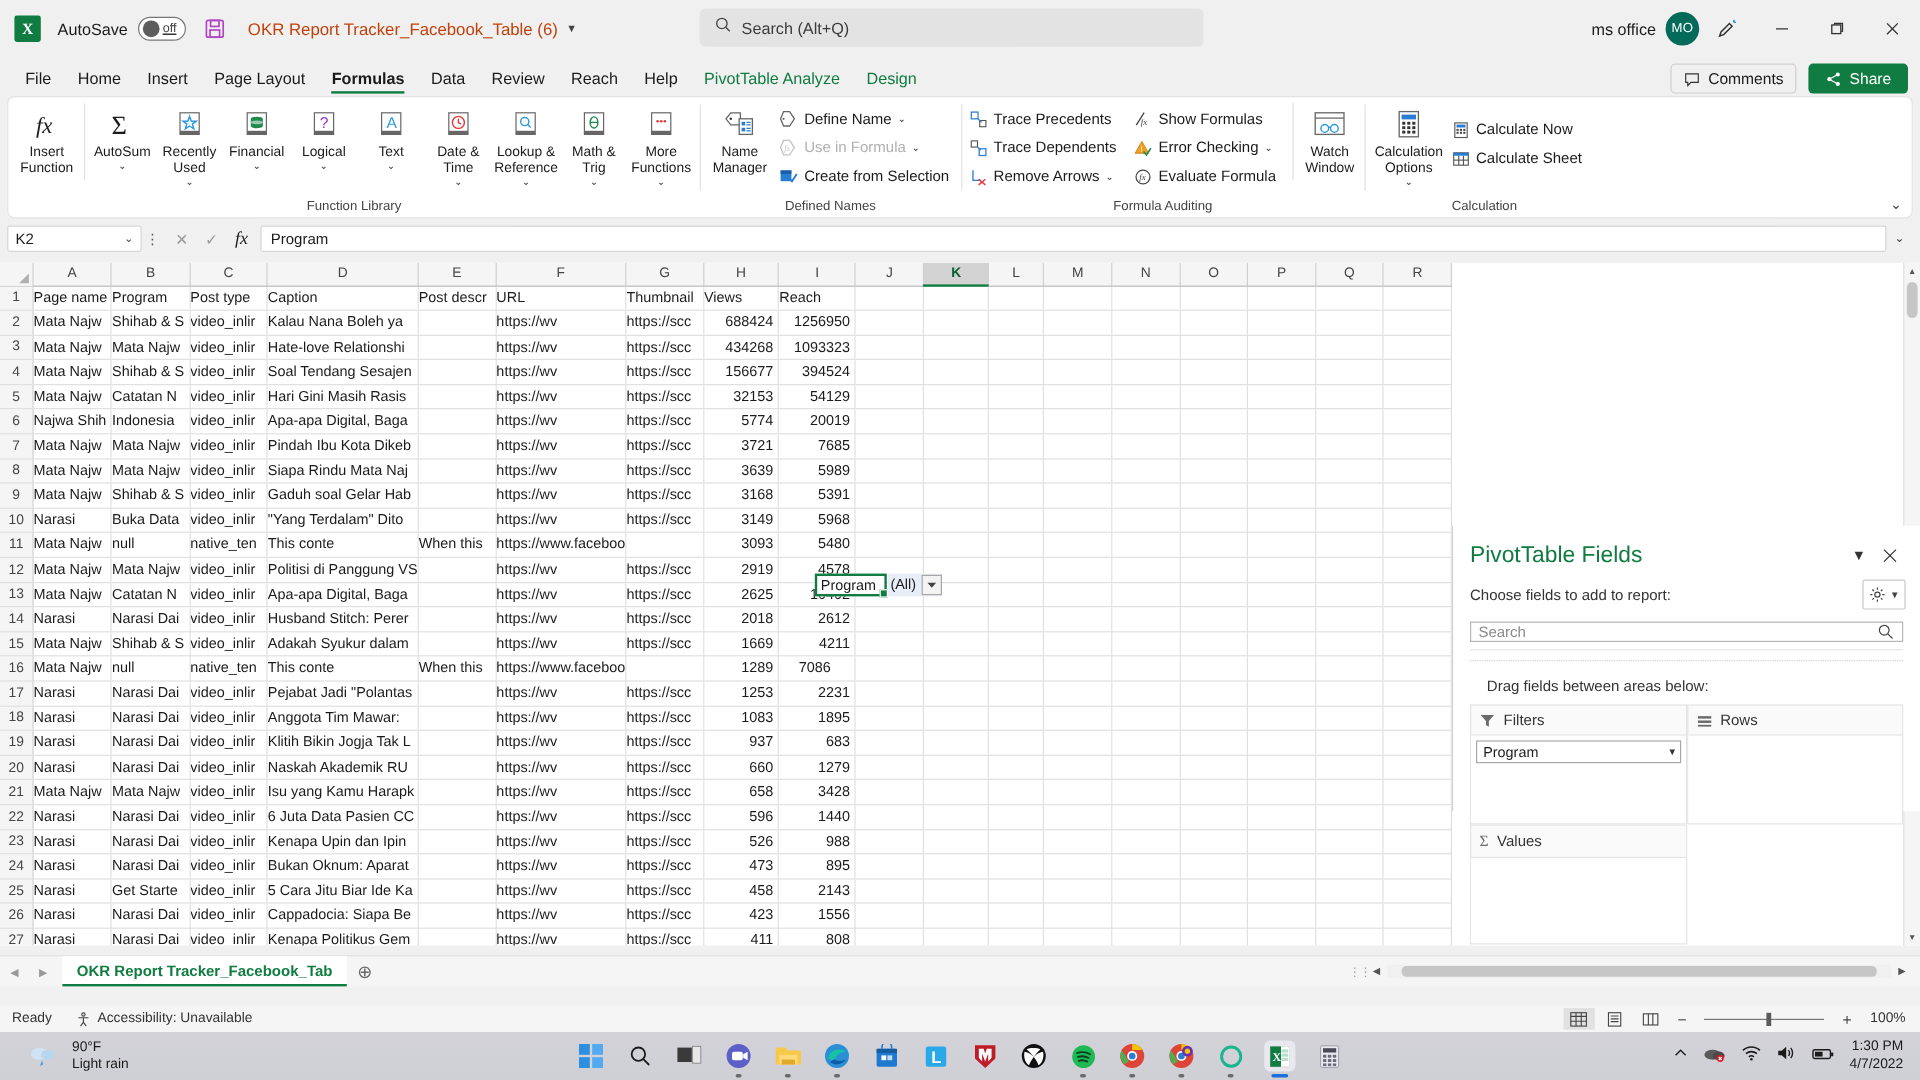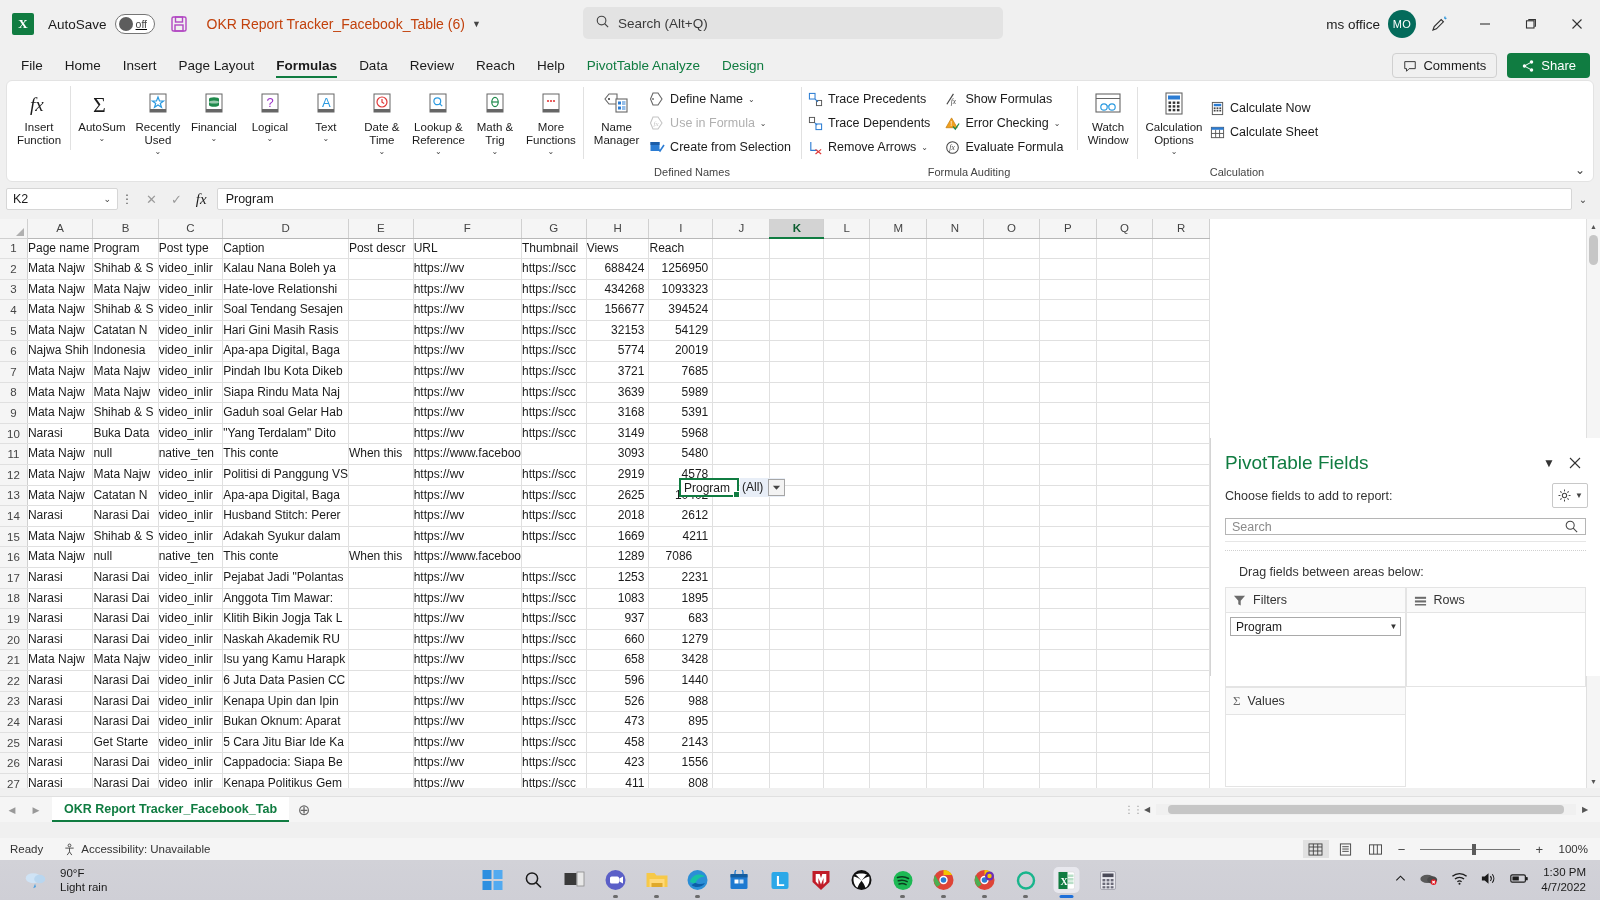--- a/index.html
+++ b/index.html
@@ -475,20 +475,21 @@
               <rect x="4" y="18" width="16" height="3" fill="#666"></rect>
               <circle cx="9" cy="10" r="1.1" fill="#e03a3a"></circle>
               <circle cx="12" cy="10" r="1.1" fill="#e03a3a"></circle>
               <circle cx="15" cy="10" r="1.1" fill="#e03a3a"></circle>
             </svg>
         </div>
         <div class="lb">More Functions</div>
         <div class="chev">⌄</div>
       </div>
     </div>
+    <div class="glabel">Function Library</div>
   </div>
 
   <div class="rgroup" style="width:218px">
     <div class="gbody">
       <div class="bigbtn" style="width:64px">
         <div class="ic">
           <svg width="28" height="28" viewBox="0 0 28 28">
               <path d="M14 4H6l-4 5 4 5h8z" fill="#fff" stroke="#666" stroke-width="1.1"></path>
               <circle cx="6" cy="9" r="1" fill="#333"></circle>
               <rect x="13" y="9" width="11" height="13" fill="#fff" stroke="#666" stroke-width="1.1"></rect>

